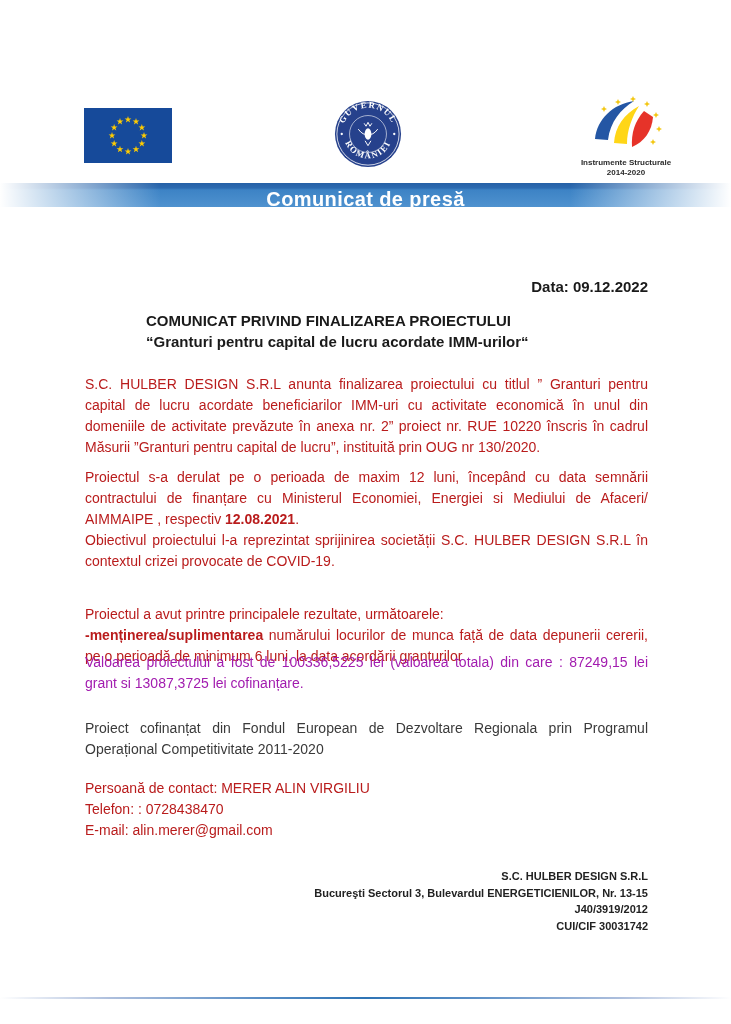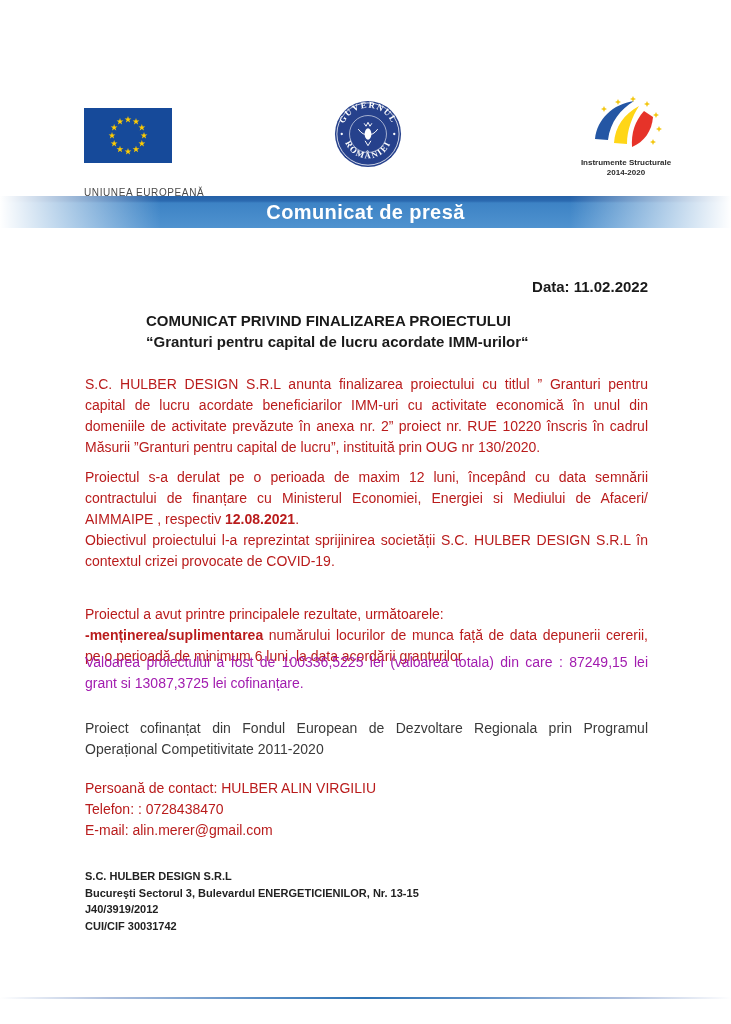--- a/index.html
+++ b/index.html
@@ -30,22 +30,22 @@
     font-size: 8px;
     font-weight: bold;
     color: #2b2b2b;
     line-height: 10px;
     font-family: "Liberation Sans", sans-serif;
   }
 
   
   .banner {
     position: absolute;
-    left: 0; top: 196px;
-    width: 731px; height: 32px;
+    left: 0; top: 183px;
+    width: 731px; height: 24px;
     background: linear-gradient(to bottom, #2560a6 0px, #2b6ab0 5px, #3d83c5 7px, #4f92cf 100%);
   }
   .banner::before {
     content: "";
     position: absolute; inset: 0;
     background: linear-gradient(to right, #ffffff 0%, rgba(255,255,255,0) 22%, rgba(255,255,255,0) 78%, #ffffff 100%);
   }
   .banner-title {
     position: relative;
     z-index: 1;
@@ -67,21 +67,21 @@
   .p3 { top: 568px; margin-top: 36px; }
   .p4 { top: 652px; color: #a21caf; }
   .p5 { top: 718px; color: #3a3a3a; }
   .contact { top: 778px; text-align: left; }
   .footer {
     top: 868px;
     font-size: 11px;
     line-height: 16.5px;
     font-weight: bold;
     color: #222222;
-    text-align: left;
+    text-align: right;
   }
   .bold { font-weight: bold; }
 
   
   .bottom-rule {
     position: absolute;
     left: 0; top: 997px;
     width: 731px; height: 2px;
     background: linear-gradient(to right,
       rgba(255,255,255,0) 0%, #aebfdd 15%, #5b8fc6 35%, #2e74b5 50%,
@@ -167,21 +167,21 @@
       </svg>
     </span>
     <div class="is-label">Instrumente Structurale</div>
     <div class="is-label">2014-2020</div>
   </div>
 
   <div class="banner">
     <div class="banner-title">Comunicat de presă</div>
   </div>
 
-  <div class="col date-line">Data: 11.02.2022</div>
+  <div class="col date-line">Data: 09.12.2022</div>
 
   <div class="doc-title">
     <div>COMUNICAT PRIVIND FINALIZAREA PROIECTULUI</div>
     <div>“Granturi pentru capital de lucru acordate IMM-urilor“</div>
   </div>
 
   <div class="col body-text p1">S.C. HULBER DESIGN S.R.L anunta finalizarea proiectului cu titlul ” Granturi pentru capital de lucru acordate beneficiarilor IMM-uri cu activitate economică în unul din domeniile de activitate prevăzute în anexa nr. 2”  proiect nr. RUE 10220 înscris în cadrul Măsurii ”Granturi pentru capital de lucru”, instituită prin OUG nr 130/2020.</div>
 
   <div class="col body-text p2">
     <div><span>Proiectul s-a derulat pe o perioada de maxim 12 luni, începând cu data semnării contractului de finanțare cu Ministerul Economiei, Energiei si Mediului de Afaceri/ AIMMAIPE , respectiv </span><span class="bold">12.08.2021</span><span>.</span></div>
@@ -191,21 +191,21 @@
   <div class="col body-text p3">
     <div>Proiectul a avut printre principalele rezultate, următoarele:</div>
     <div><span class="bold">-menținerea/suplimentarea</span><span> numărului locurilor de munca față de data depunerii cererii, pe o perioadă de minimum 6 luni, la data acordării granturilor</span></div>
   </div>
 
   <div class="col body-text p4">Valoarea proiectului a fost de 100336,5225 lei (valoarea totala) din care : 87249,15 lei grant si 13087,3725 lei cofinanțare.</div>
 
   <div class="col body-text p5">Proiect cofinanțat din Fondul European de Dezvoltare Regionala prin Programul Operațional Competitivitate 2011-2020</div>
 
   <div class="col body-text contact">
-    <div>Persoană de contact: HULBER ALIN VIRGILIU</div>
+    <div>Persoană de contact: MERER ALIN VIRGILIU</div>
     <div>Telefon: : 0728438470</div>
     <div>E-mail: alin.merer@gmail.com</div>
   </div>
 
   <div class="col footer">
     <div>S.C. HULBER DESIGN S.R.L</div>
     <div>Bucureşti Sectorul 3, Bulevardul ENERGETICIENILOR, Nr. 13-15</div>
     <div>J40/3919/2012</div>
     <div>CUI/CIF 30031742</div>
   </div>

